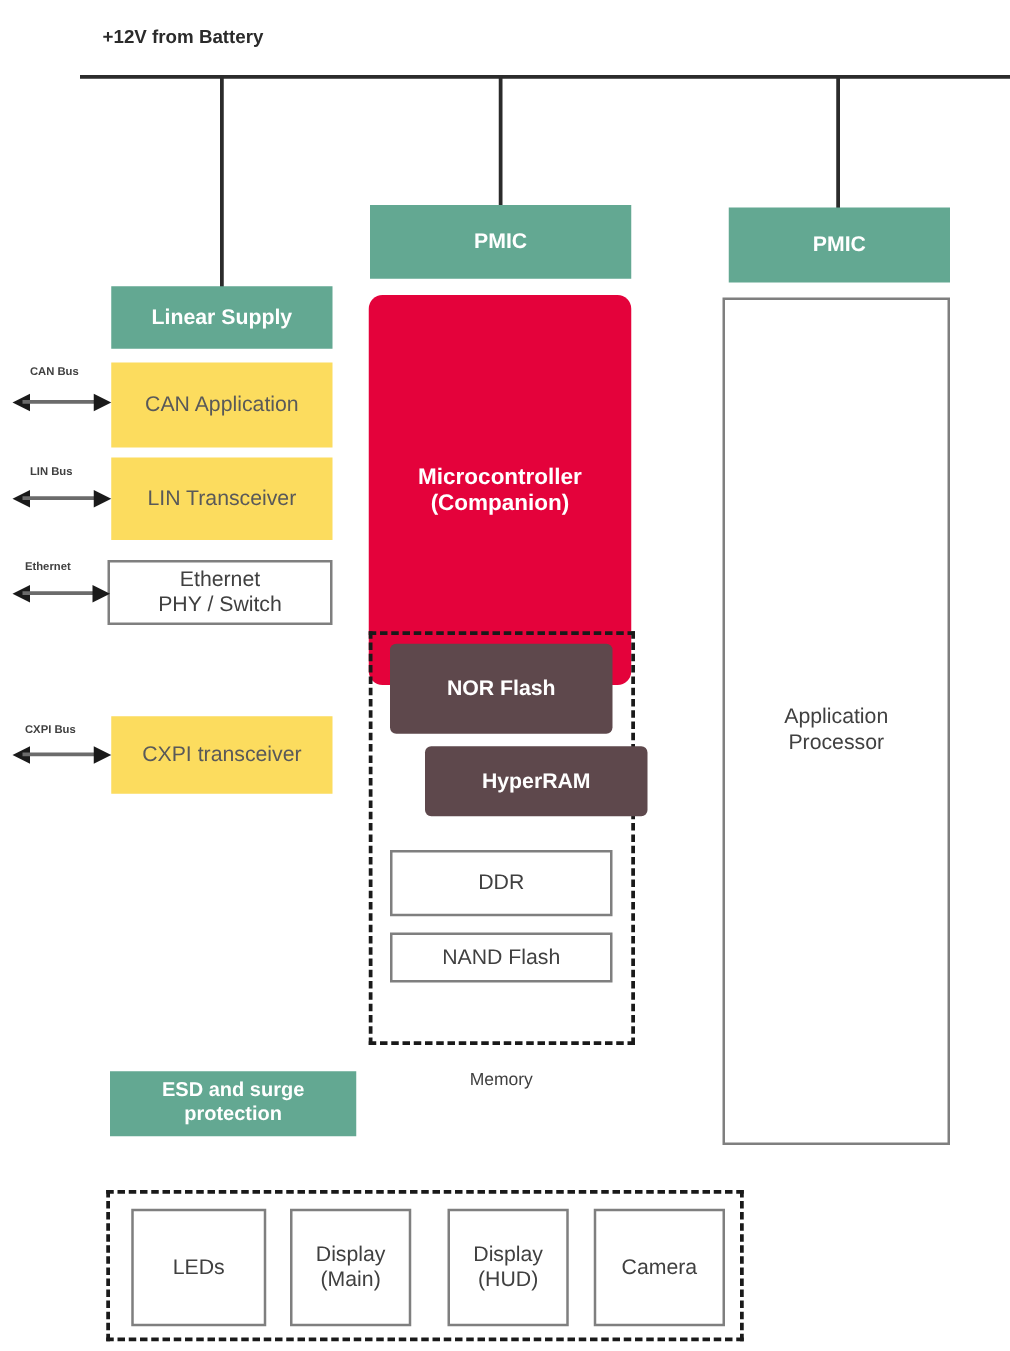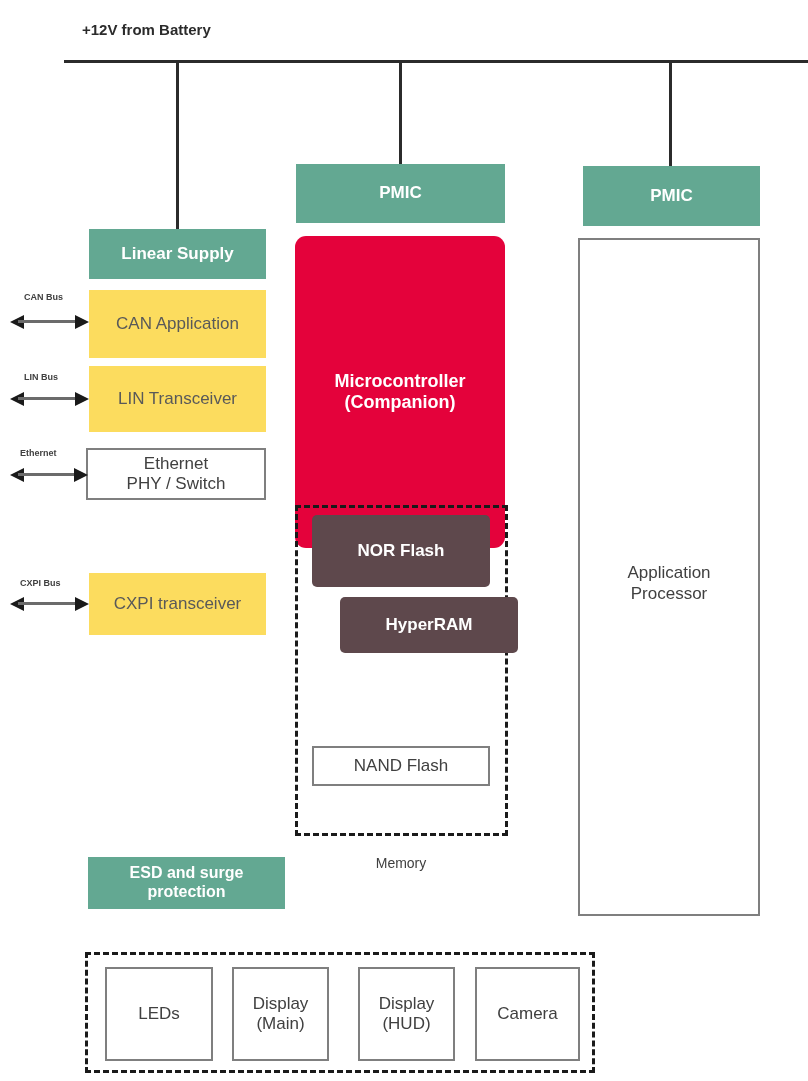--- a/index.html
+++ b/index.html
@@ -209,20 +209,21 @@
     <span>Microcontroller</span>
     <span>(Companion)</span>
   </div>
 
   <div class="dashed-group" style="left:295px; top:505px; width:213px; height:331px;"></div>
 
   <div class="blk blk-brown" style="left:312px; top:515px; width:178px; height:72px;">NOR Flash</div>
 
   <div class="blk blk-brown" style="left:312px; top:597px; width:178px; height:56px;margin-left:28px;">HyperRAM</div>
 
+  <div class="blk blk-white" style="left:312px; top:680px; width:178px; height:53px;">DDR</div>
 
   <div class="blk blk-white" style="left:312px; top:746px; width:178px; height:40px;">NAND Flash</div>
 
   <div class="caption-label" style="left:312px; top:808px; width:178px;">Memory</div>
 
 
   <div class="blk blk-green" style="left:583px; top:166px; width:177px; height:60px;">PMIC</div>
 
   <div class="blk blk-white" style="left:578px; top:238px; width:182px; height:678px;">
     <div class="ap-text" style="top:322px;">

